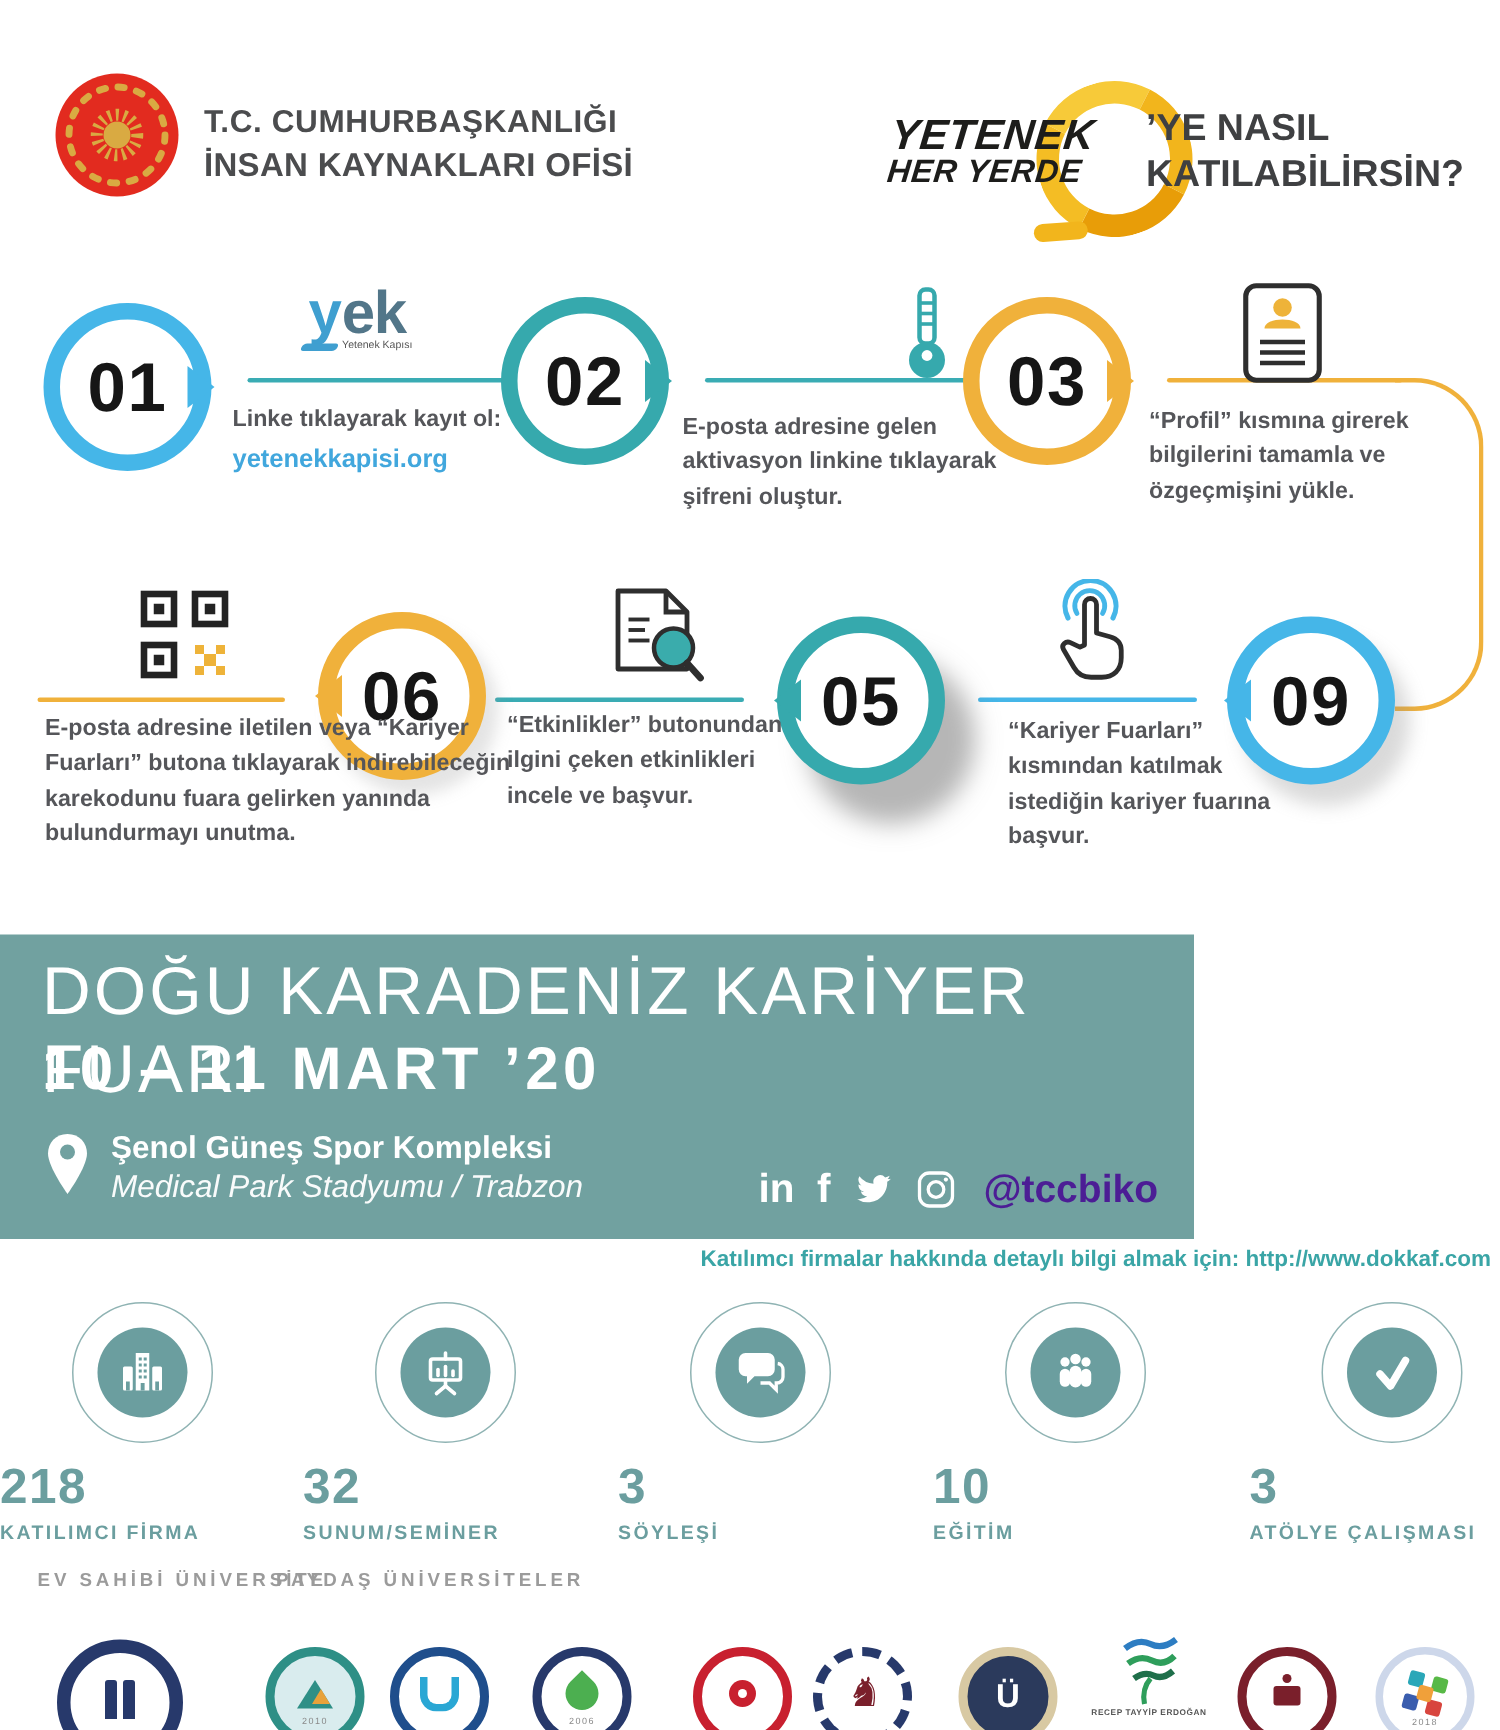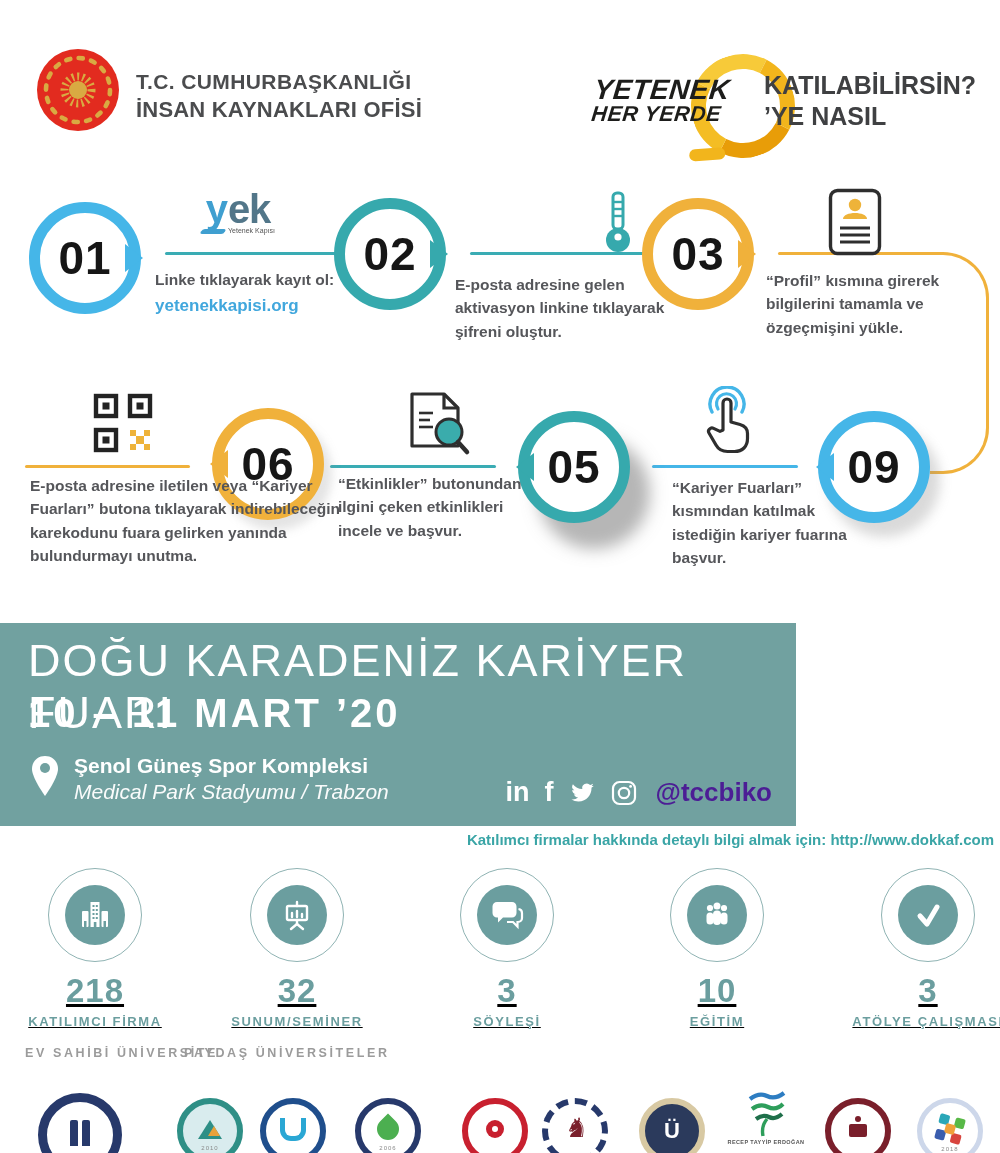--- a/index.html
+++ b/index.html
@@ -72,21 +72,21 @@
   .venue{position:absolute;left:30px;top:131px;display:flex;gap:14px;align-items:flex-start;}
   .venue-l1{font-size:21px;font-weight:800;}
   .venue-l2{font-size:21px;font-weight:400;margin-top:2px;opacity:.96;font-style:italic;}
   .social{position:absolute;right:24px;bottom:18px;display:flex;align-items:center;gap:15px;}
   .social .glyph{font-size:27px;font-weight:800;color:#fff;line-height:1;}
   .handle{font-size:26px;font-weight:800;color:#4c1d95;margin-left:4px;}
 
   .info-line{position:absolute;right:6px;top:791px;font-size:15px;font-weight:800;color:#3aa5a6;}
 
   
-  .stat{position:absolute;top:828px;width:190px;text-align:center;text-decoration:underline;}
+  .stat{position:absolute;top:828px;width:190px;text-align:left;}
   .s1{left:0px;} .s2{left:202px;} .s3{left:412px;} .s4{left:622px;} .s5{left:833px;}
   .stat-ring{width:92px;height:92px;border:1.6px solid #8fb3b3;border-radius:50%;margin:0 auto;
     display:flex;align-items:center;justify-content:center;}
   .stat-disc{width:60px;height:60px;border-radius:50%;background:#6b9e9f;
     display:flex;align-items:center;justify-content:center;}
   .stat-value{font-size:33px;font-weight:800;color:#6b9e9f;margin-top:10px;letter-spacing:1px;}
   .stat-label{font-size:13px;font-weight:700;color:#6b9e9f;letter-spacing:1.6px;margin-top:4px;}
 
   
   .uni-label{position:absolute;top:1006px;font-size:12.5px;color:#9b9b9b;letter-spacing:2.6px;font-weight:600;}
@@ -145,22 +145,22 @@
   </div>
 
   <div class="brand">
     <div class="brand-circle"></div>
     <div class="brand-text">
       <div class="brand-t1">YETENEK</div>
       <div class="brand-t2">HER YERDE</div>
     </div>
   </div>
   <div class="question">
+    <div>’YE NASIL</div>
     <div>KATILABİLİRSİN?</div>
-    <div>’YE NASIL</div>
   </div>
 
   <div class="hline l1"></div>
   <div class="hline l2"></div>
   <div class="hline l3"></div>
   <div class="curve"></div>
   <div class="hline l4"></div>
   <div class="hline l5"></div>
   <div class="hline l6"></div>
 

